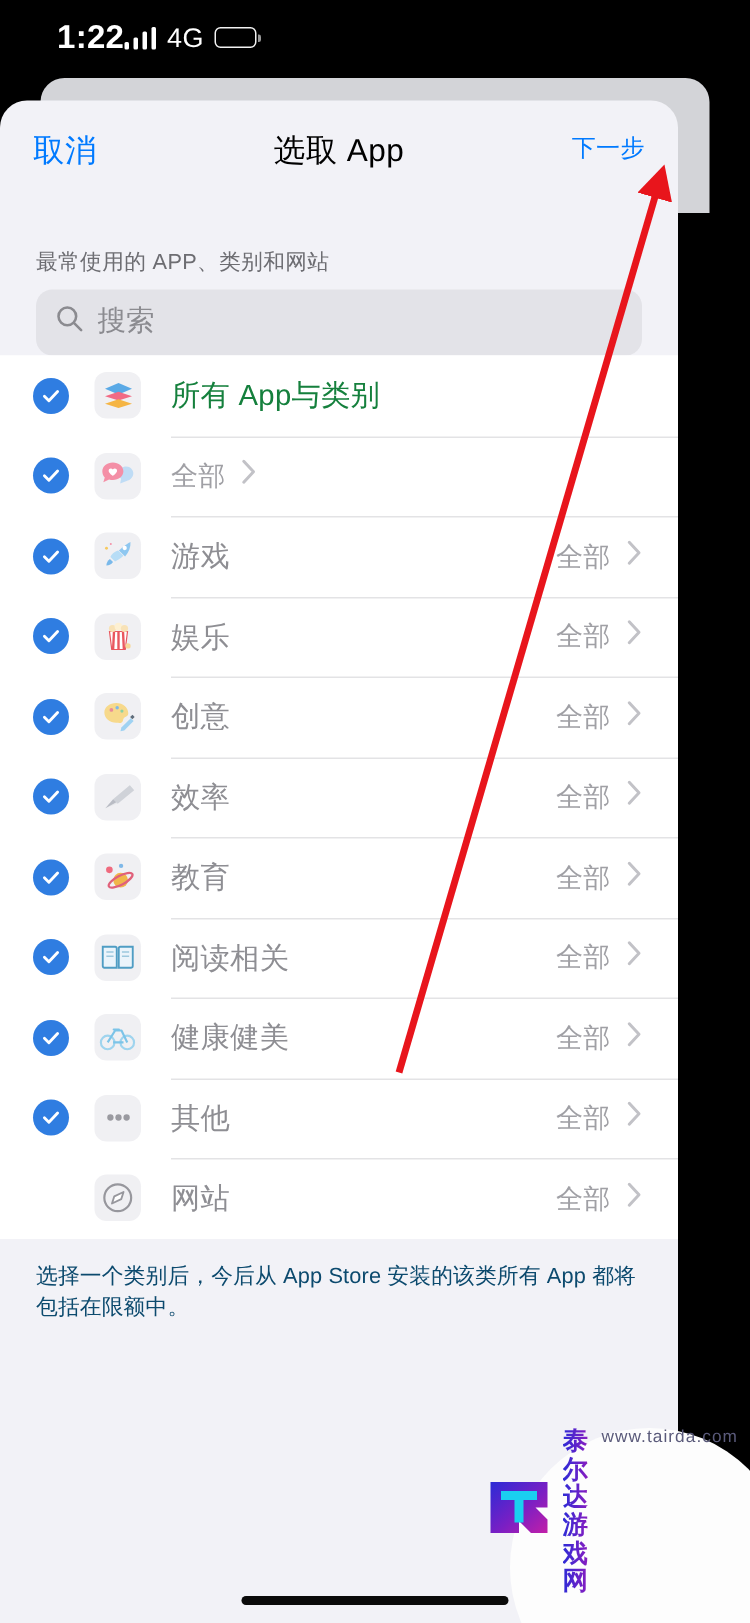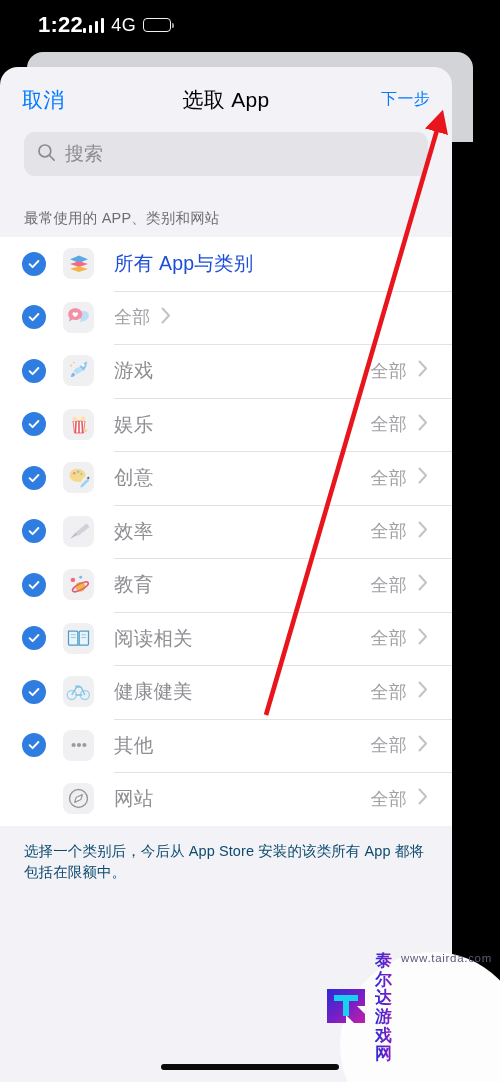--- a/index.html
+++ b/index.html
@@ -126,21 +126,21 @@
   .app-icon {
     flex: 0 0 auto; width: 31px; height: 31px; border-radius: 8px;
     background: #f0f0f3; margin-right: 20px;
     display: flex; align-items: center; justify-content: center;
     overflow: hidden;
   }
   .row-label {
     font-size: 19.5px; color: #8e8e93; letter-spacing: .2px;
     flex: 1; white-space: nowrap;
   }
-  .row.primary .row-label { color: #1d4ed8; }
+  .row.primary .row-label { color: #15803d; }
   .row-value {
     font-size: 18px; color: #a0a0a5; margin-right: 11px; letter-spacing: .2px;
   }
   .chevron { margin-right: 24px; flex: 0 0 auto; }
 
   
   #footer-note {
     padding: 15px 24px 0 24px;
     font-size: 14.5px; line-height: 1.45; color: #0c4a6e;
     letter-spacing: .1px;
@@ -203,33 +203,33 @@
   <div id="back-card"></div>
 
   <div id="sheet">
 
     <div id="sheet-header">
       <button id="btn-cancel">取消</button>
       <div id="sheet-title">选取 App</div>
       <button id="btn-next">下一步</button>
     </div>
 
+    <div id="section-header">最常使用的 APP、类别和网站</div>
+
     <div id="search-wrap">
       <div id="search-box">
         <span id="search-icon">
           <svg width="19" height="19" viewBox="0 0 20 20">
             <circle cx="8.3" cy="8.3" r="6.2" fill="none" stroke="#8b8b90" stroke-width="1.8"></circle>
             <line x1="12.9" y1="12.9" x2="18" y2="18" stroke="#8b8b90" stroke-width="1.8" stroke-linecap="round"></line>
           </svg>
         </span>
         <input id="search-input" type="text" placeholder="搜索" style="">
       </div>
     </div>
-
-    <div id="section-header">最常使用的 APP、类别和网站</div>
 
     <div id="app-list">
         <div class="row primary">
           <span class="check">
             <svg width="14" height="14" viewBox="0 0 14 14">
     <path d="M2.6 7.2 5.6 10.2 11.4 4" fill="none" stroke="#fff" stroke-width="1.9" stroke-linecap="round" stroke-linejoin="round"></path>
             </svg>
           </span>
           <span class="app-icon">
             <svg width="24" height="24" viewBox="0 0 24 24">

